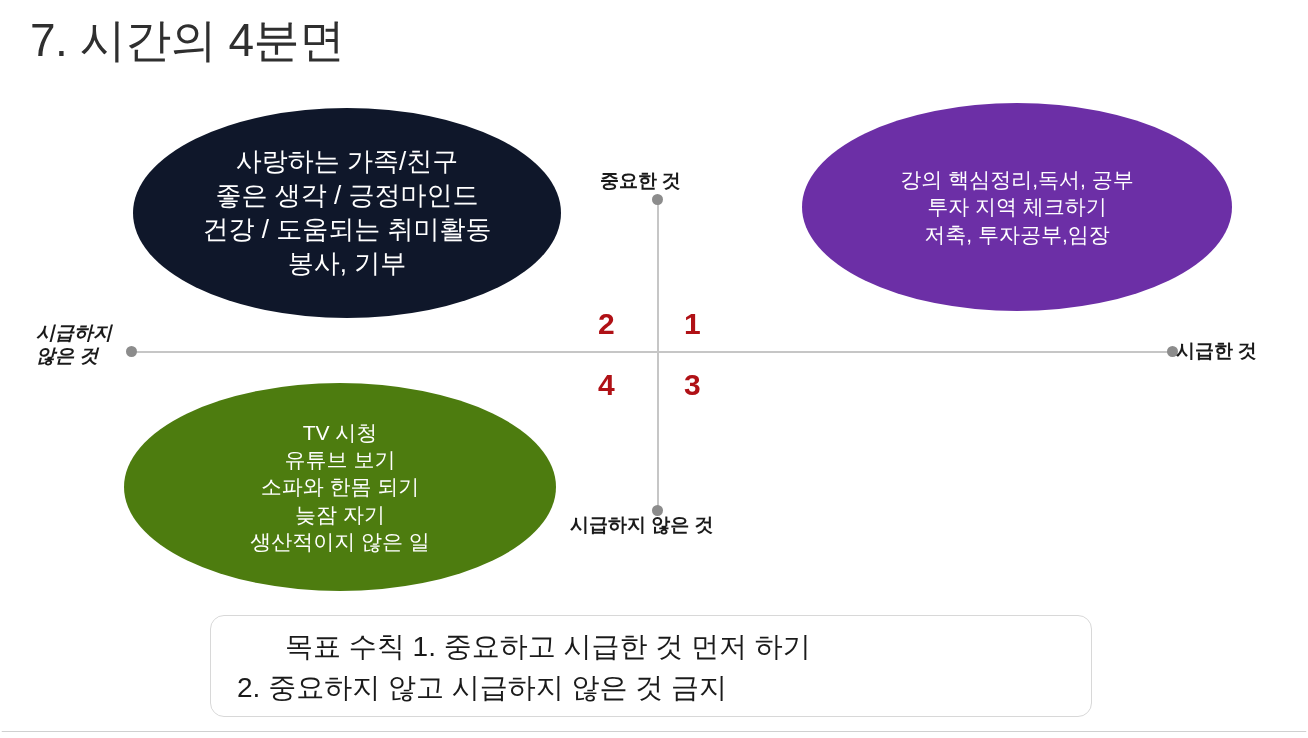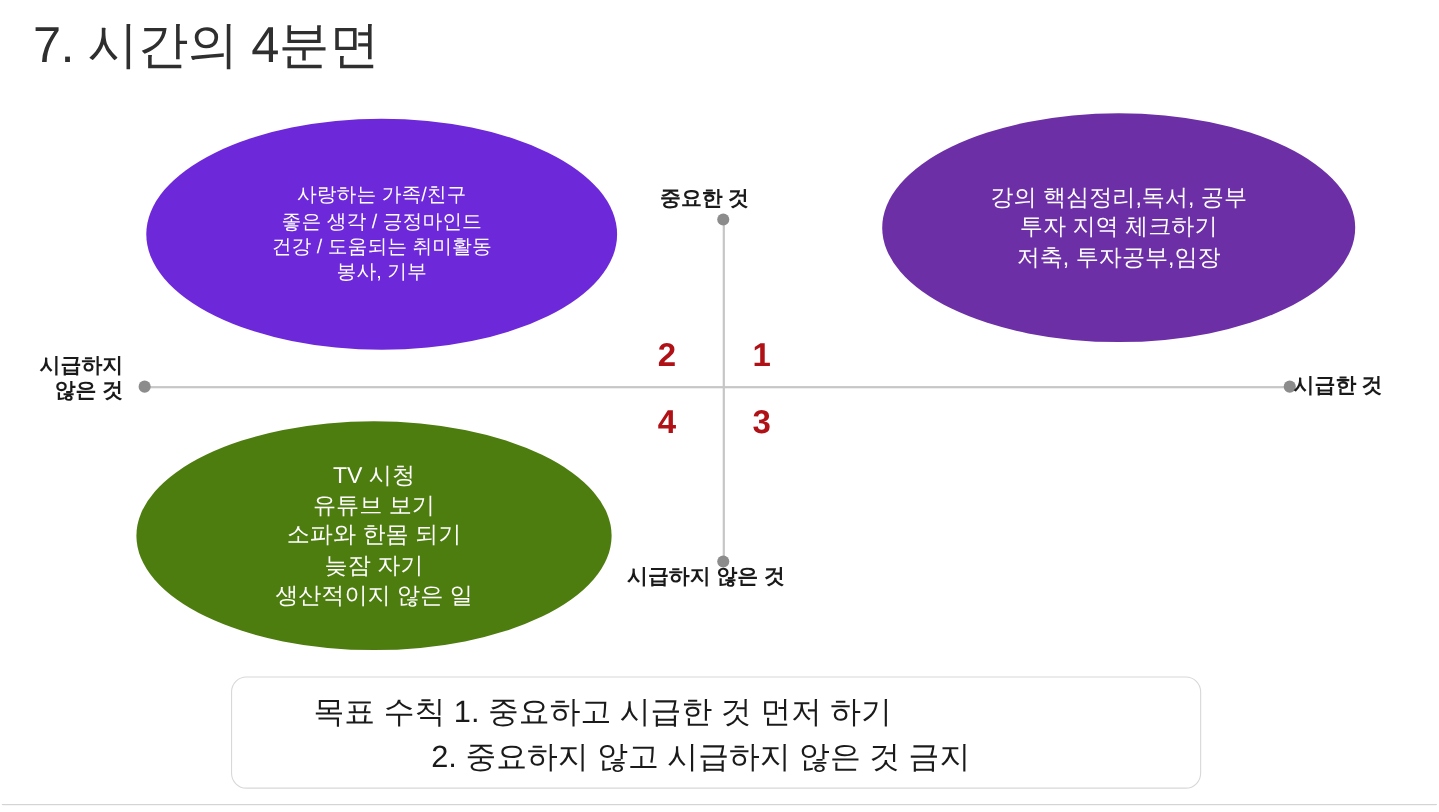--- a/index.html
+++ b/index.html
@@ -65,21 +65,22 @@
     position: absolute;
     font-size: 19px;
     font-weight: 700;
     color: #1a1a1a;
     white-space: nowrap;
     line-height: 1.2;
   }
   #label-not-urgent {
     left: 36px;
     top: 322px;
-    text-align: right;
+    text-align: left;
+    font-style: italic;
   }
   #label-urgent {
     left: 1176px;
     top: 340px;
     font-family: Liberation Serif, serif;
   }
   #label-important {
     left: 600px;
     top: 170px;
     font-family: Liberation Serif, serif;
@@ -111,22 +112,22 @@
     text-align: center;
     color: #ffffff;
     line-height: 1.3;
     white-space: pre-line;
   }
   #ellipse-q2 {
     left: 133px;
     top: 108px;
     width: 428px;
     height: 210px;
-    background: #6d28d9;
-    font-size: 18px;
+    background: #0f172a;
+    font-size: 26px;
   }
   #ellipse-q1 {
     left: 802px;
     top: 103px;
     width: 430px;
     height: 208px;
     background: #6c2fa6;
     font-size: 21px;
   }
   #ellipse-q4 {
@@ -159,21 +160,21 @@
     box-sizing: border-box;
     padding: 10px 34px 0 26px;
   }
   .goal-line {
     font-size: 28px;
     color: #1a1a1a;
     white-space: nowrap;
     line-height: 1.48;
   }
   #goal-line-1 { text-align: left; padding-left: 48px; }
-  #goal-line-2 { text-align: center; padding-right: 20px; }
+  #goal-line-2 { text-align: left; padding-right: 20px; }
 
   
   #bottom-rule {
     position: absolute;
     left: 0;
     top: 731px;
     width: 1308px;
     height: 1px;
     background: #d0d0d0;
   }

